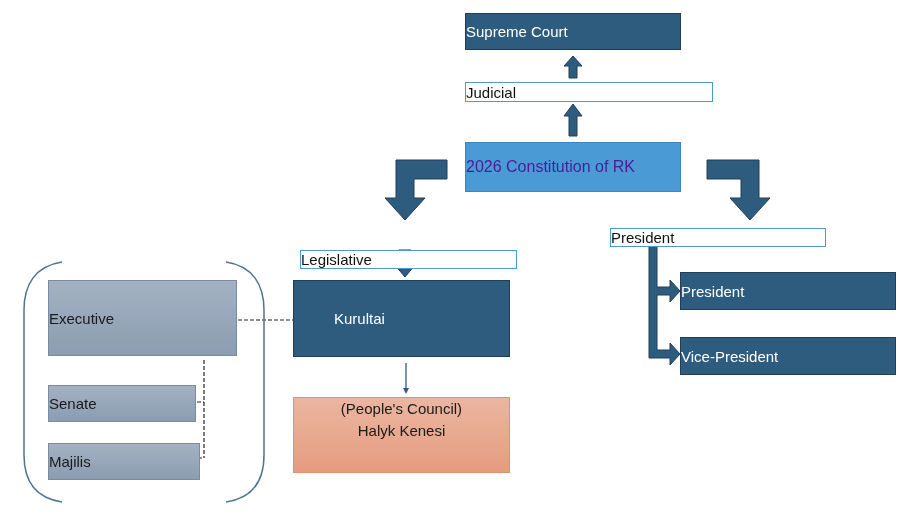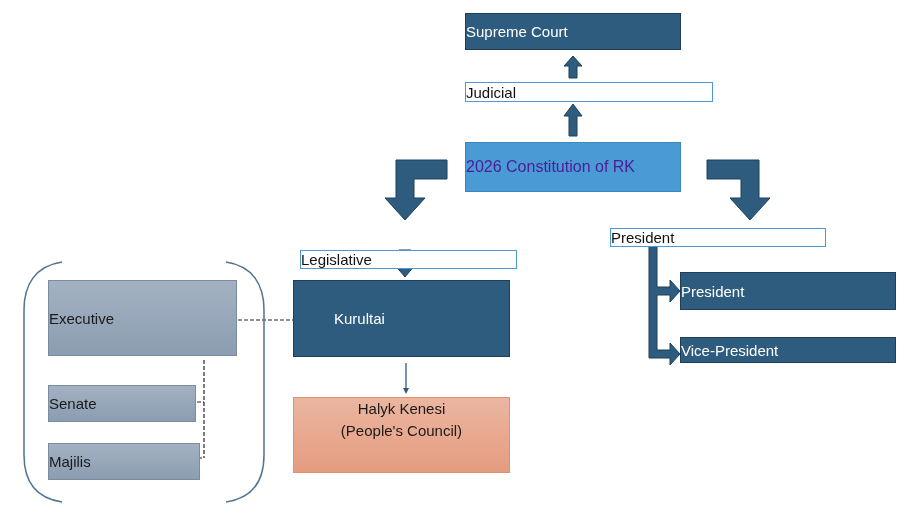--- a/index.html
+++ b/index.html
@@ -56,28 +56,28 @@
   <span>Legislative</span>
 </div>
 <div class="box label" style="left:610px;top:228px;width:216px;height:19px;">
   <span>President</span>
 </div>
 
 <div class="box dark" style="left:293px;top:280px;width:217px;height:77px;padding-left:40px;">
   <span>Kurultai</span>
 </div>
 <div class="box salmon" style="left:293px;top:397px;width:217px;height:76px;flex-direction:column;">
+  <span>(People's Council)</span>
   <span>Halyk Kenesi</span>
-  <span>(People's Council)</span>
 </div>
 
 <div class="box dark" style="left:680px;top:272px;width:216px;height:38px;">
   <span>President</span>
 </div>
-<div class="box dark" style="left:680px;top:337px;width:216px;height:26px;">
+<div class="box dark" style="left:680px;top:337px;width:216px;height:38px;">
   <span>Vice-President</span>
 </div>
 
 <div class="box grey" style="left:48px;top:280px;width:189px;height:76px;">
   <span>Executive</span>
 </div>
 <div class="box grey" style="left:48px;top:385px;width:148px;height:37px;">
   <span>Senate</span>
 </div>
 <div class="box grey" style="left:48px;top:443px;width:152px;height:37px;">

